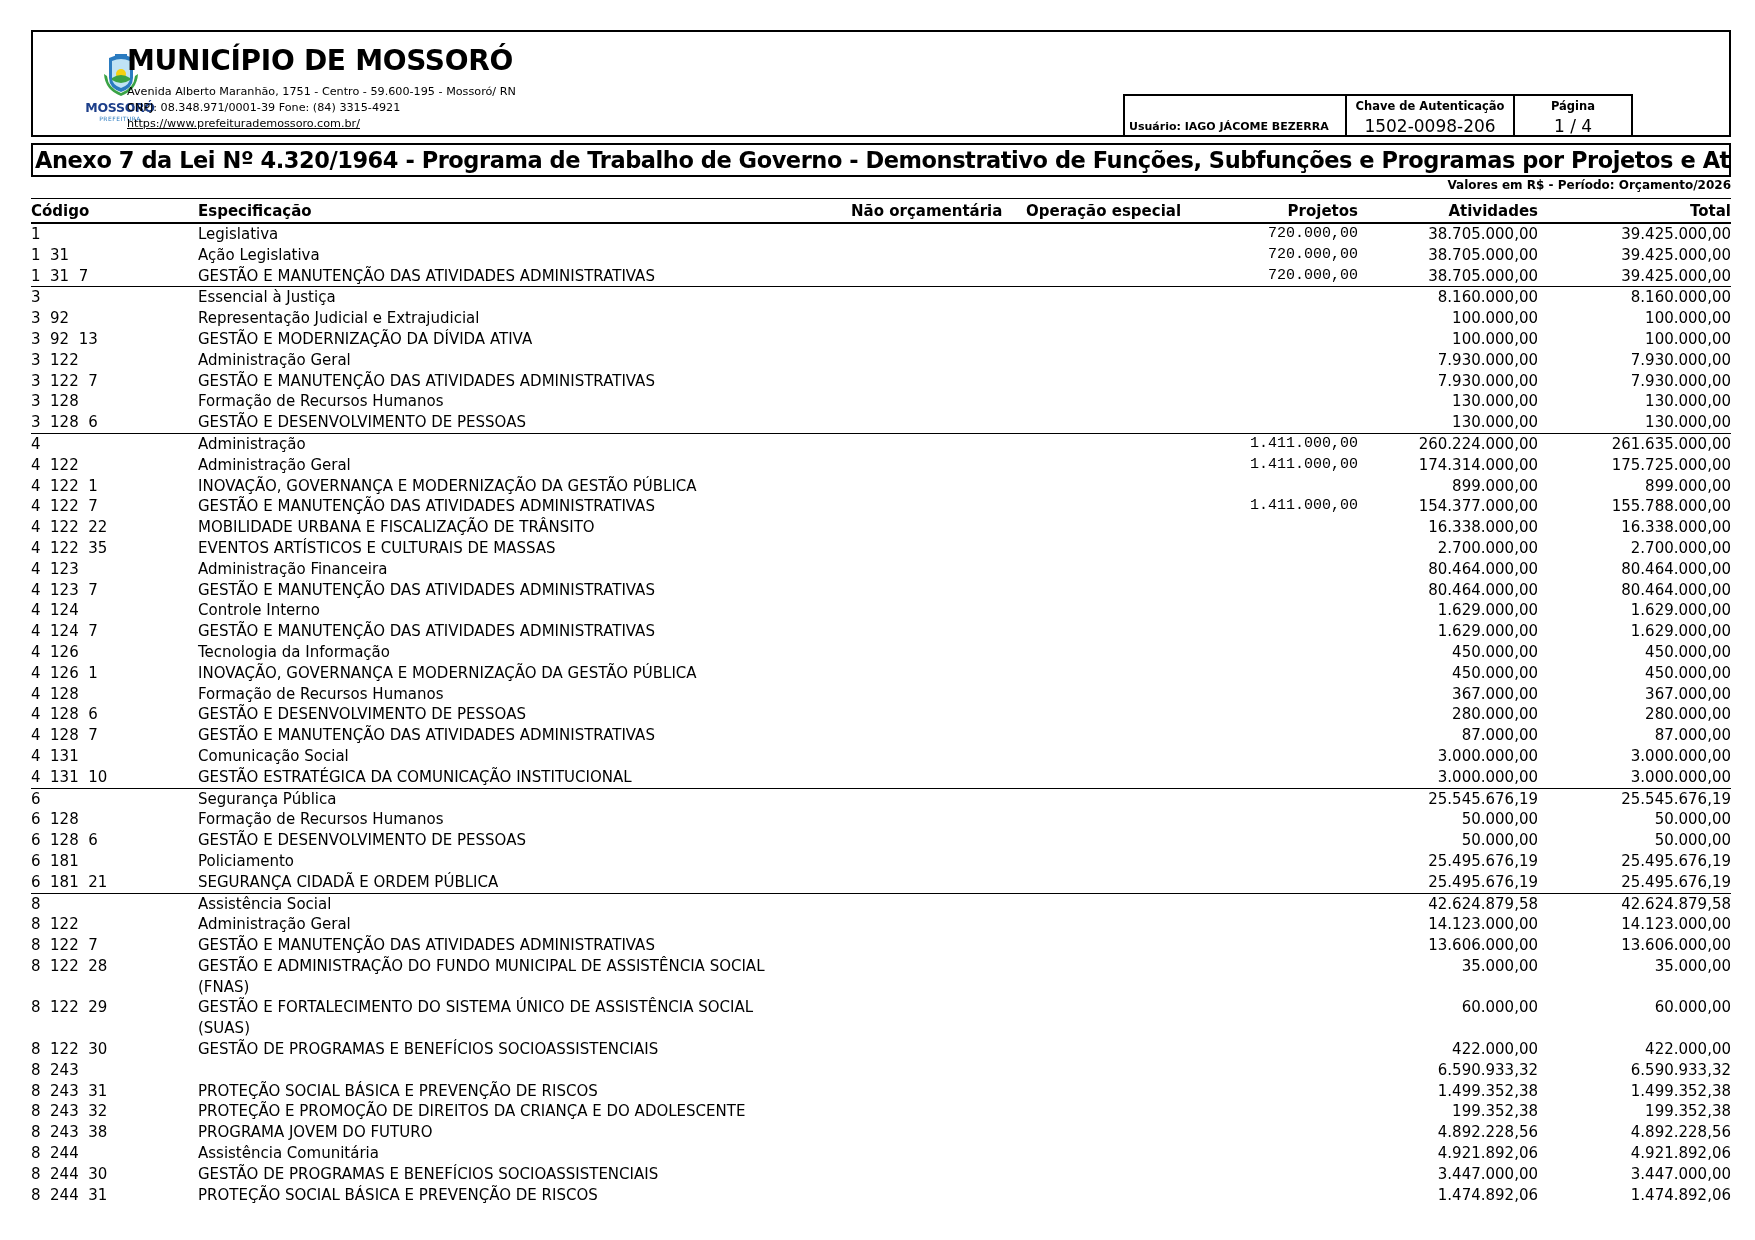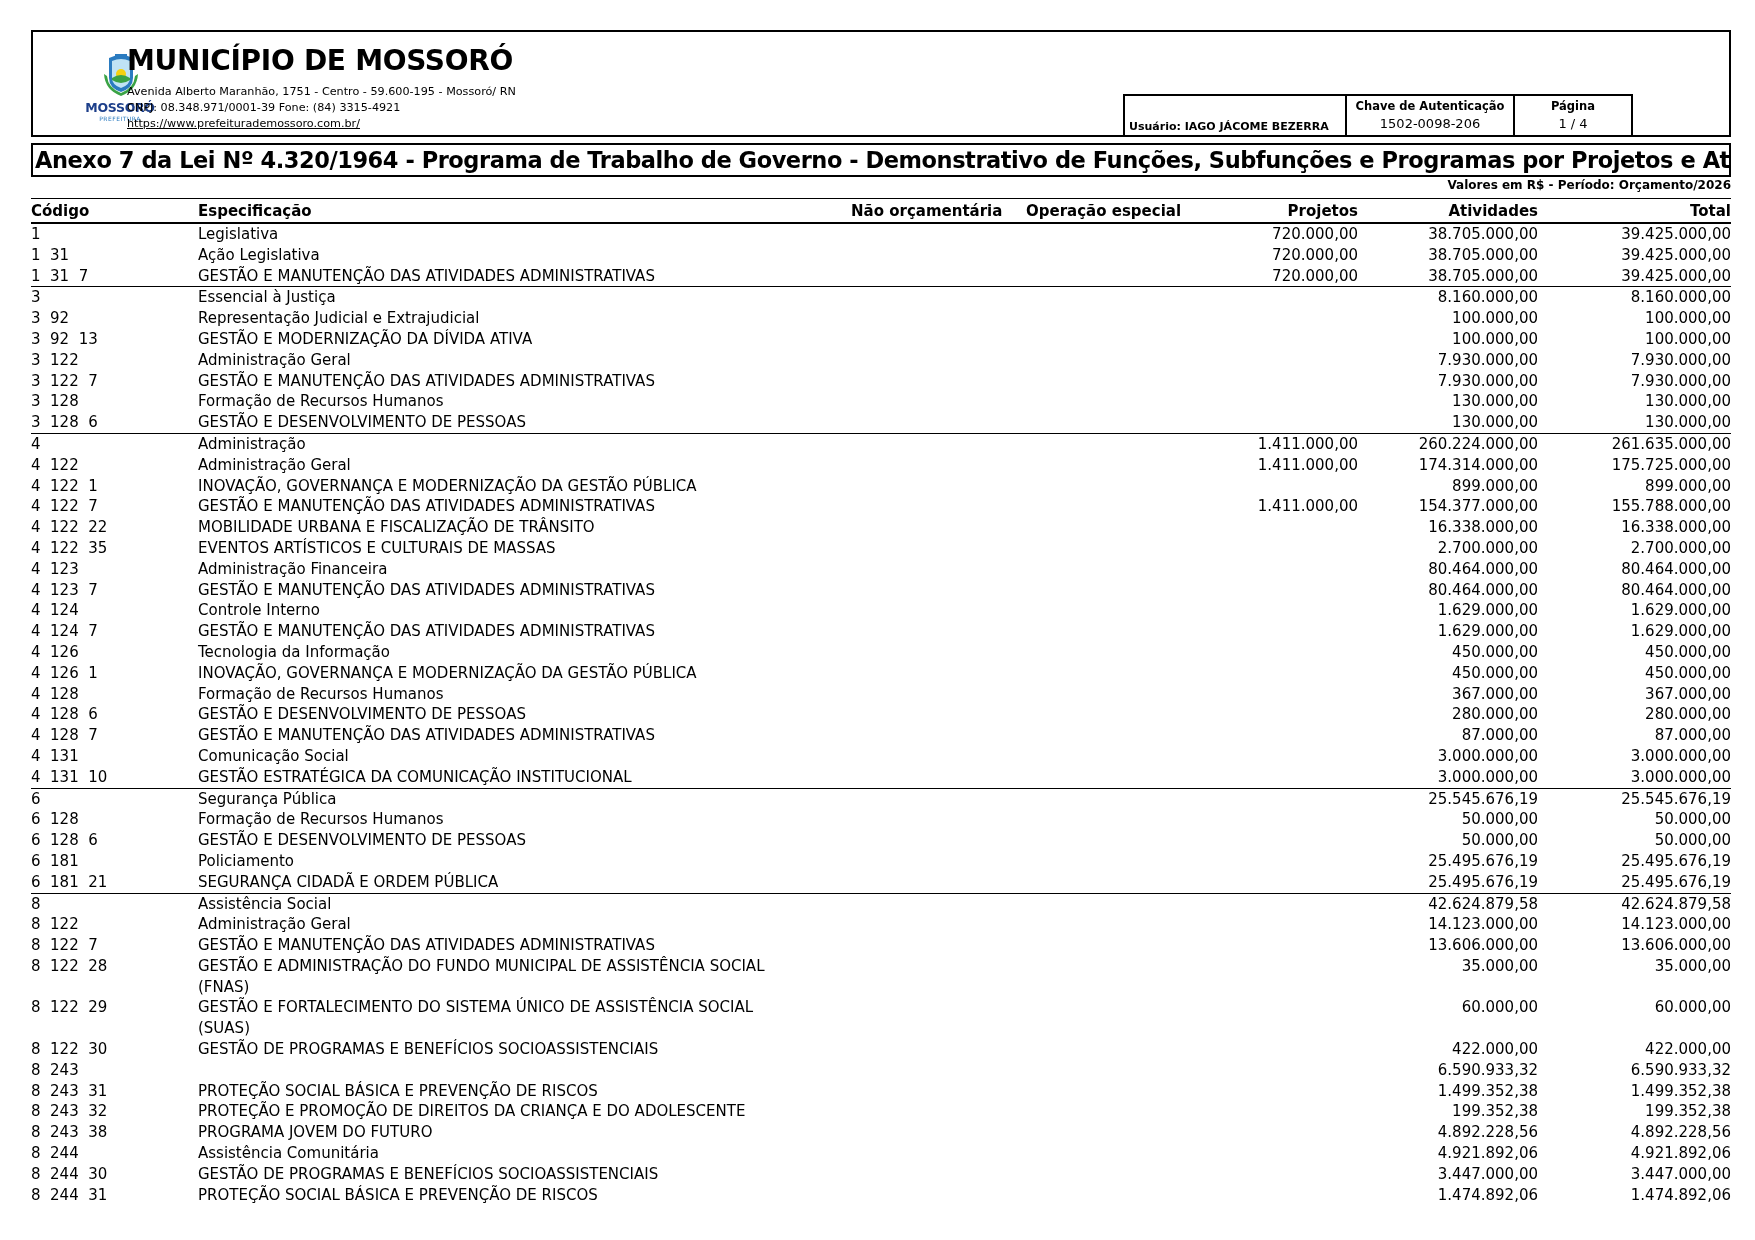--- a/index.html
+++ b/index.html
@@ -38,21 +38,21 @@
     display: flex; border-top: 2px solid #000; border-left: 2px solid #000;
   }
   .info-cell { border-right: 2px solid #000; position: relative; height: 41px; }
   .info-cell.user { width: 222px; }
   .info-cell.key { width: 168px; }
   .info-cell.page { width: 118px; }
   .info-user-text {
     position: absolute; left: 4px; bottom: 4px; font-size: 11px; font-weight: bold; white-space: nowrap;
   }
   .info-label { text-align: center; font-size: 11.5px; font-weight: bold; margin-top: 3px; }
-  .info-value { text-align: center; font-size: 13px; margin-top: 3px; }
+  .info-value { text-align: center; font-size: 17px; margin-top: 3px; }
 
   .title-box {
     position: absolute; left: 31px; top: 143px; width: 1700px; height: 34px;
     border: 2px solid #000; overflow: hidden;
   }
   .title-text {
     position: absolute; left: 2px; top: 2px; font-weight: bold; font-size: 22.5px; white-space: nowrap; letter-spacing: -0.45px;
   }
   .period {
     position: absolute; right: 24px; top: 178px; font-weight: bold; font-size: 12px; white-space: nowrap;
@@ -68,21 +68,21 @@
   .ch-proj { right: 373px; }
   .ch-ativ { right: 193px; }
   .ch-total { right: 0; }
   .col-header-line-bottom { position: absolute; left: 31px; top: 222px; width: 1700px; height: 1.5px; background: #000; }
 
   .rows { position: absolute; left: 31px; top: 224px; width: 1700px; }
   .row { position: relative; width: 1700px; min-height: 20.8px; font-size: 15px; line-height: 20.8px; }
   .row.group-start { border-top: 1px solid #000; }
   .row .code { position: absolute; left: 0; top: 0; white-space: pre; }
   .row .spec { margin-left: 167px; width: 580px; }
-  .row .proj { position: absolute; right: 373px; top: 0; }
+  .row .proj { position: absolute; right: 373px; top: 0; font-family: Liberation Mono, monospace; }
   .row .ativ { position: absolute; right: 193px; top: 0; }
   .row .total { position: absolute; right: 0; top: 0; }
 </style>
 </head>
 <body>
 
 <div class="header-box">
   <div class="logo">
     <svg class="logo-emblem" viewBox="0 0 40 46">
       <path d="M8 6 Q20 0 32 6 L32 26 Q32 36 20 40 Q8 36 8 26 Z" fill="#2a7bc0"></path>

